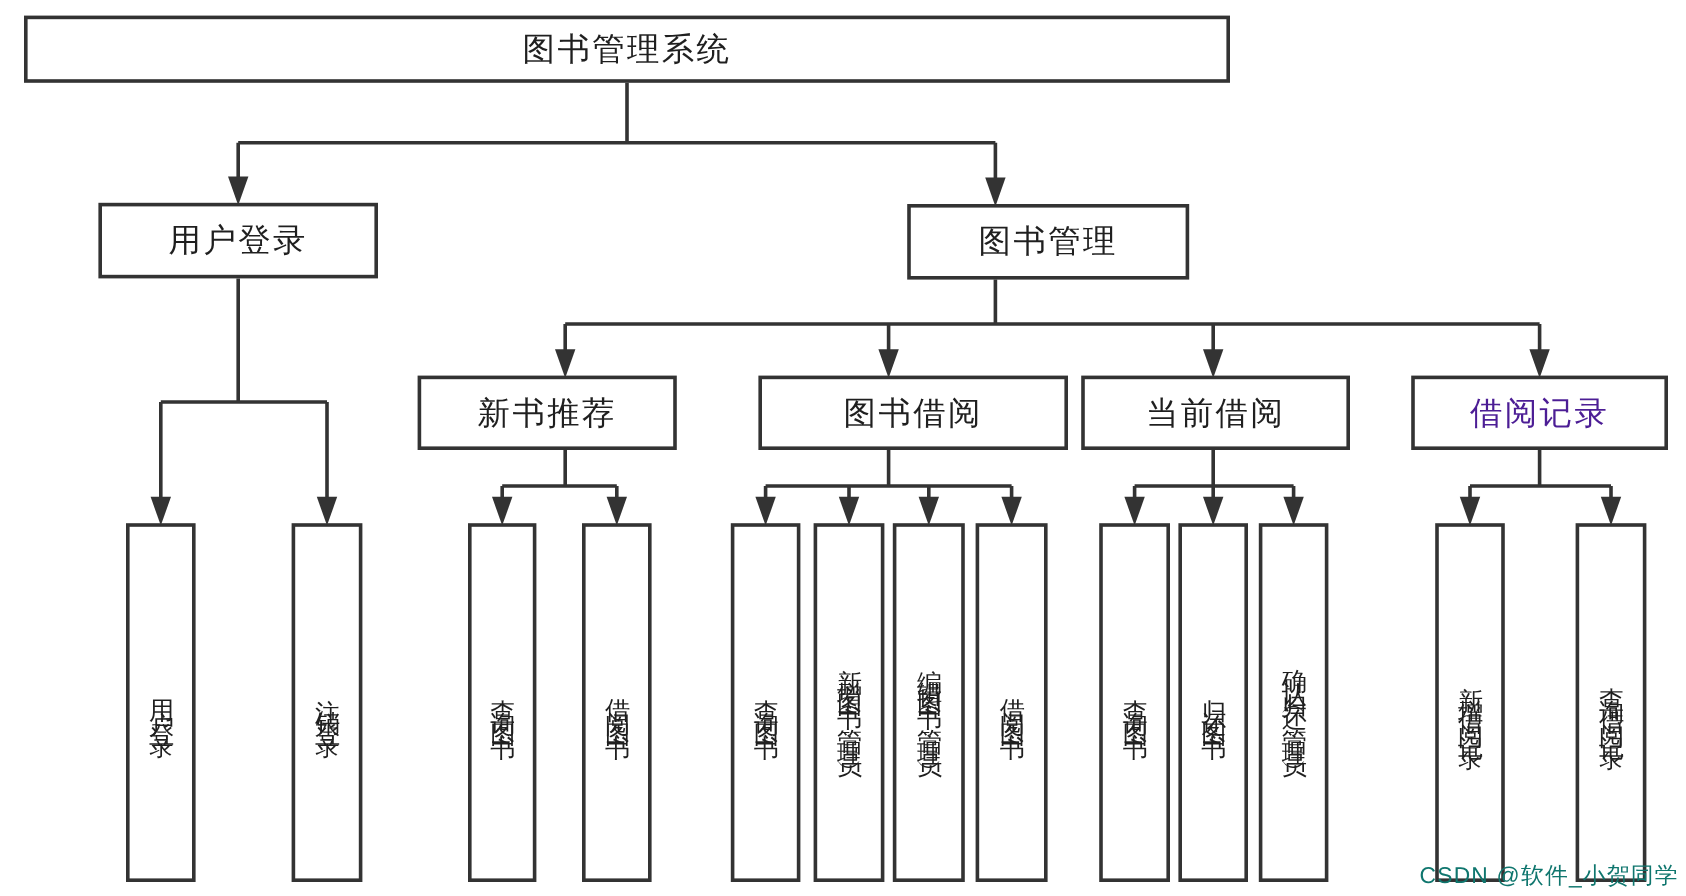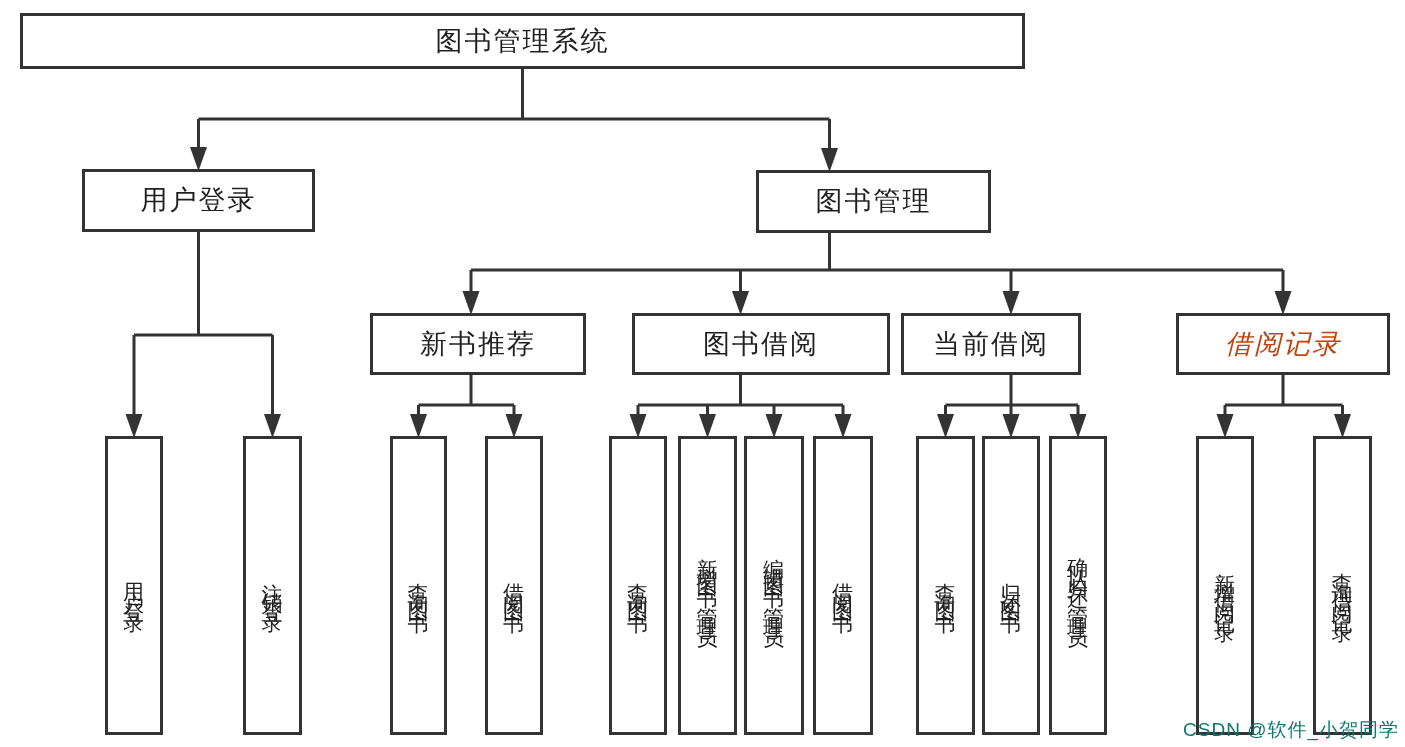--- a/index.html
+++ b/index.html
@@ -67,31 +67,31 @@
   <div id="watermark">CSDN @软件_小贺同学</div>
 <div class="node h" style="left: 20px; top: 13px; width: 1005px; height: 56px; border-color: rgb(51, 51, 51);">
       <span class="label" style="color: rgb(31, 31, 31);">图书管理系统</span>
     </div>
     <div class="node h" style="left: 82px; top: 169px; width: 233px; height: 63px; border-color: rgb(51, 51, 51);">
       <span class="label" style="color: rgb(31, 31, 31);">用户登录</span>
     </div>
     <div class="node h" style="left: 712px; top: 170px; width: 235px; height: 63px; border-color: rgb(51, 51, 51); margin-left: 44px;">
       <span class="label" style="color: rgb(31, 31, 31);">图书管理</span>
     </div>
-    <div class="node h" style="left: 370px; top: 313px; width: 216px; height: 62px; border-color: rgb(51, 51, 51); text-align: right;">
+    <div class="node h" style="left: 348px; top: 313px; width: 216px; height: 62px; border-color: rgb(51, 51, 51); text-align: right;">
       <span class="label" style="color: rgb(31, 31, 31);">新书推荐</span>
     </div>
     <div class="node h" style="left: 632px; top: 313px; width: 258px; height: 62px; border-color: rgb(51, 51, 51);">
       <span class="label" style="color: rgb(31, 31, 31);">图书借阅</span>
     </div>
-    <div class="node h" style="left: 901px; top: 313px; width: 180px; height: 62px; border-color: rgb(51, 51, 51);">
+    <div class="node h" style="left: 901px; top: 313px; width: 224px; height: 62px; border-color: rgb(51, 51, 51);">
       <span class="label" style="color: rgb(31, 31, 31);">当前借阅</span>
     </div>
     <div class="node h" style="left: 1176px; top: 313px; width: 214px; height: 62px; border-color: rgb(51, 51, 51);">
-      <span class="label" style="color: #c2410c; font-style: italic;">借阅记录</span>
+      <span class="label" style="color: #4c1d95;">借阅记录</span>
     </div>
     <div class="node v" style="left: 105px; top: 436px; width: 58px; height: 299px; border-color: rgb(51, 51, 51);">
       <span class="label" style="color: rgb(31, 31, 31);">用户登录</span>
     </div>
     <div class="node v" style="left: 243px; top: 436px; width: 59px; height: 299px; border-color: rgb(51, 51, 51);">
       <span class="label" style="color: rgb(31, 31, 31);">注销登录</span>
     </div>
     <div class="node v" style="left: 390px; top: 436px; width: 57px; height: 299px; border-color: rgb(51, 51, 51);">
       <span class="label" style="color: rgb(31, 31, 31);">查询图书</span>
     </div>

